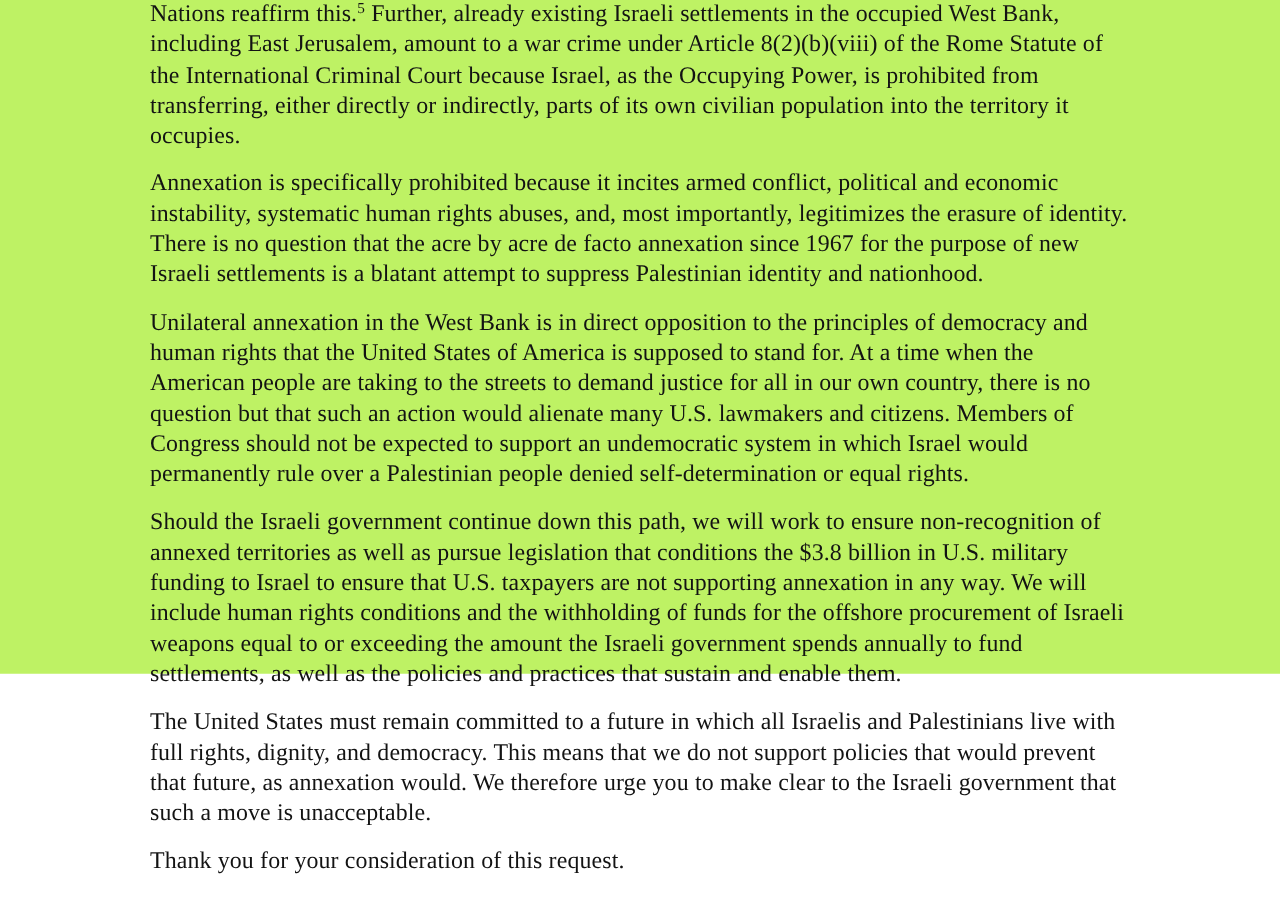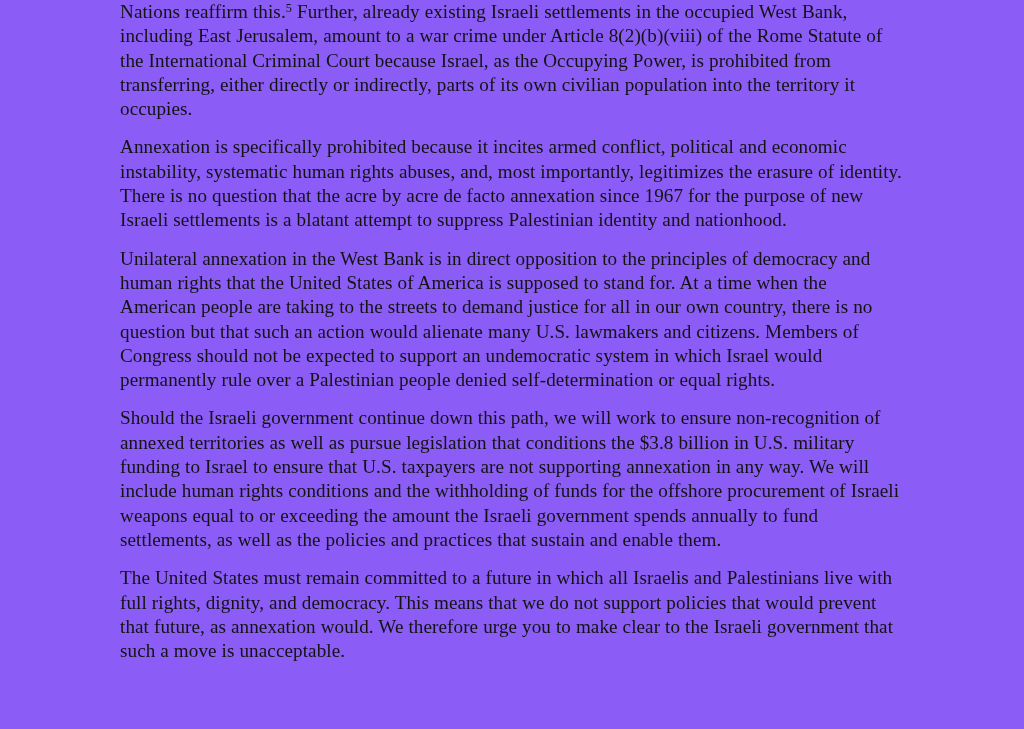--- a/index.html
+++ b/index.html
@@ -9,22 +9,22 @@
   }
   body {
     width: 1024px;
     height: 729px;
     overflow: hidden;
     font-family: "Liberation Serif", "DejaVu Serif", serif;
   }
   #page {
     position: relative;
     width: 1024px;
-    height: 729px;
-    background: #8b5cf6;
+    height: 539px;
+    background: #bef264;
   }
   #letter-body {
     position: absolute;
     left: 120px;
     top: 0px;
     width: 786px;
   }
   .para {
     margin: 0 0 14px 0;
     font-size: 19.1px;
@@ -53,15 +53,16 @@
     <p class="para"><span>Nations reaffirm this.</span><sup class="footnote-ref">5</sup><span> Further, already existing Israeli settlements in the occupied West Bank, including East Jerusalem, amount to a war crime under Article 8(2)(b)(viii) of the Rome Statute of the International Criminal Court because Israel, as the Occupying Power, is prohibited from transferring, either directly or indirectly, parts of its own civilian population into the territory it occupies.</span></p>
 
     <p class="para">Annexation is specifically prohibited because it incites armed conflict, political and economic instability, systematic human rights abuses, and, most importantly, legitimizes the erasure of identity. There is no question that the acre by acre de facto annexation since 1967 for the purpose of new Israeli settlements is a blatant attempt to suppress Palestinian identity and nationhood.</p>
 
     <p class="para">Unilateral annexation in the West Bank is in direct opposition to the principles of democracy and human rights that the United States of America is supposed to stand for. At a time when the American people are taking to the streets to demand justice for all in our own country, there is no question but that such an action would alienate many U.S. lawmakers and citizens. Members of Congress should not be expected to support an undemocratic system in which Israel would permanently rule over a Palestinian people denied self-determination or equal rights.</p>
 
     <p class="para">Should the Israeli government continue down this path, we will work to ensure non-recognition of annexed territories as well as pursue legislation that conditions the $3.8 billion in U.S. military funding to Israel to ensure that U.S. taxpayers are not supporting annexation in any way. We will include human rights conditions and the withholding of funds for the offshore procurement of Israeli weapons equal to or exceeding the amount the Israeli government spends annually to fund settlements, as well as the policies and practices that sustain and enable them.</p>
 
     <p class="para">The United States must remain committed to a future in which all Israelis and Palestinians live with full rights, dignity, and democracy. This means that we do not support policies that would prevent that future, as annexation would. We therefore urge you to make clear to the Israeli government that such a move is unacceptable.</p>
 
+    <p class="para">Thank you for your consideration of this request.</p>
 
   </div>
 </div>
 
 </body></html>

